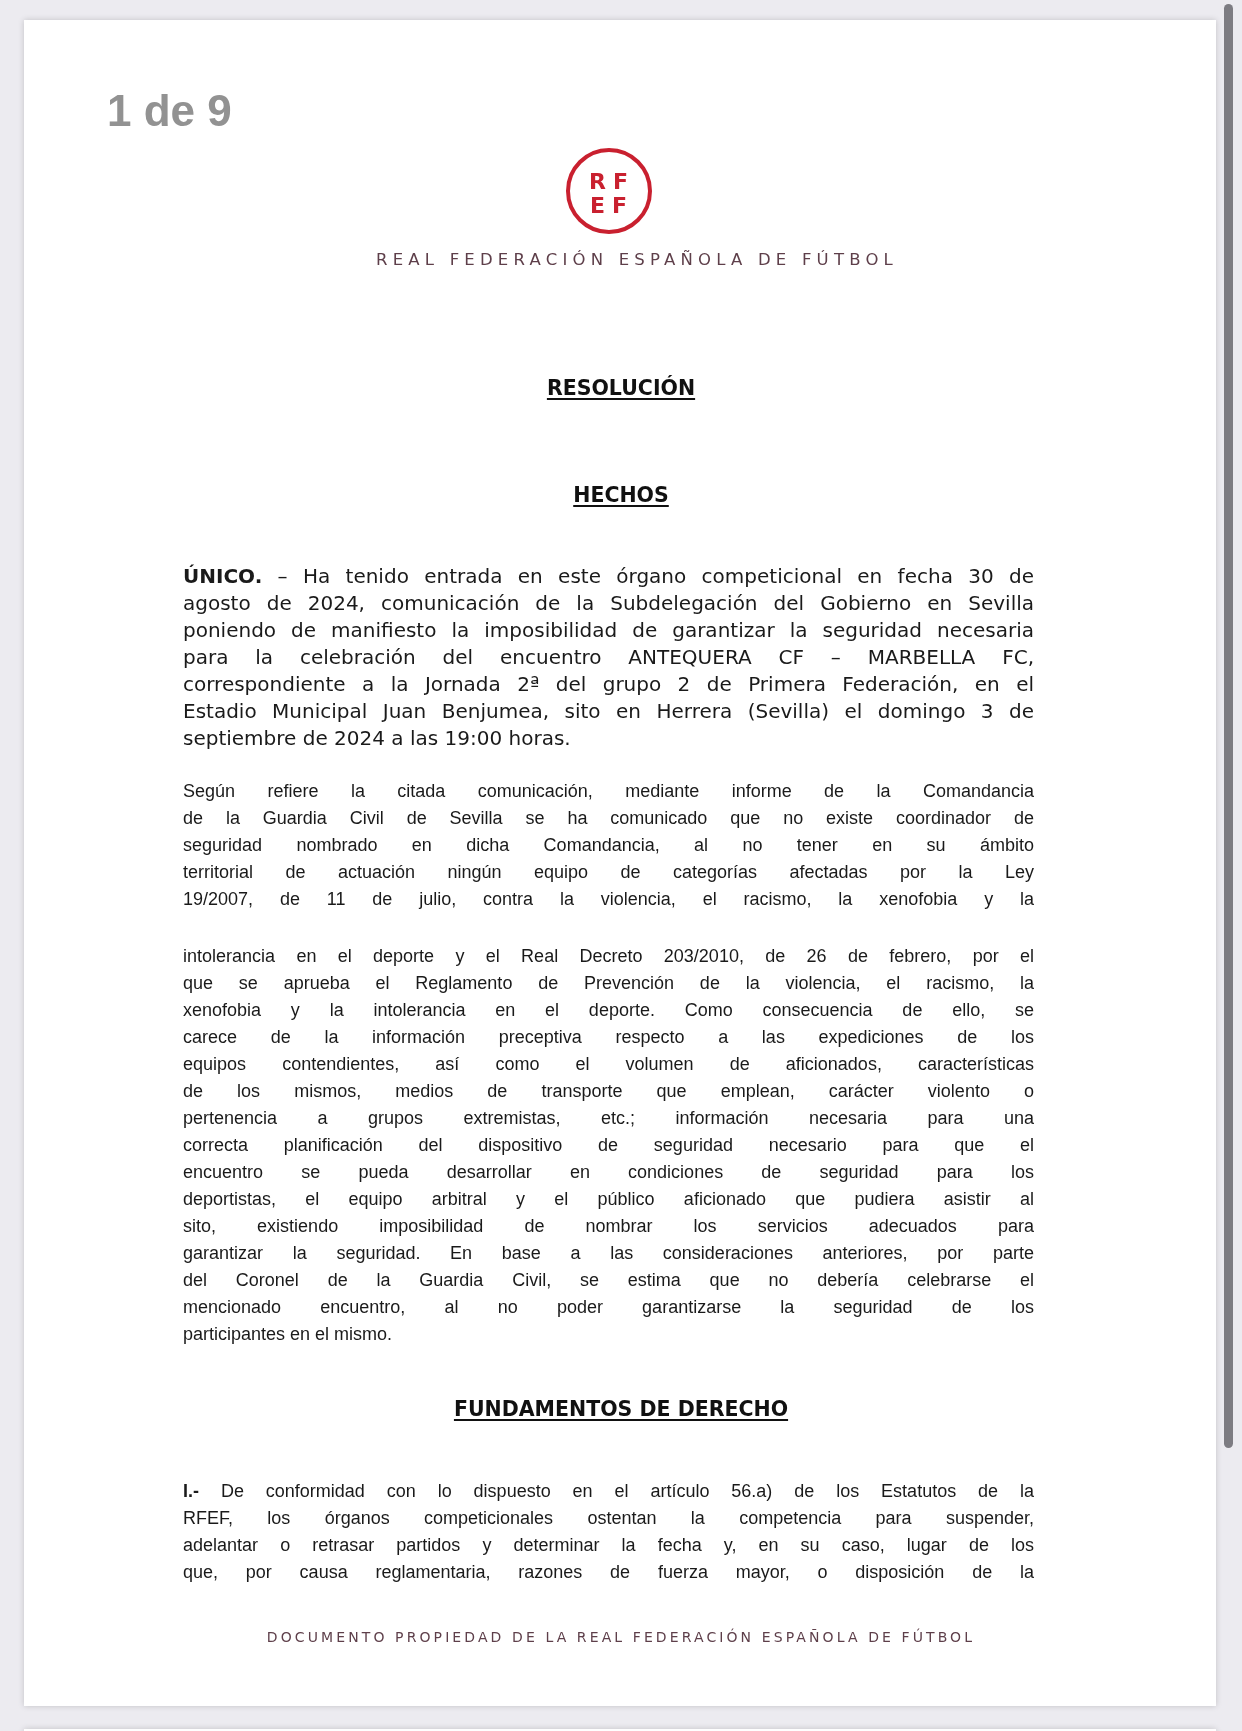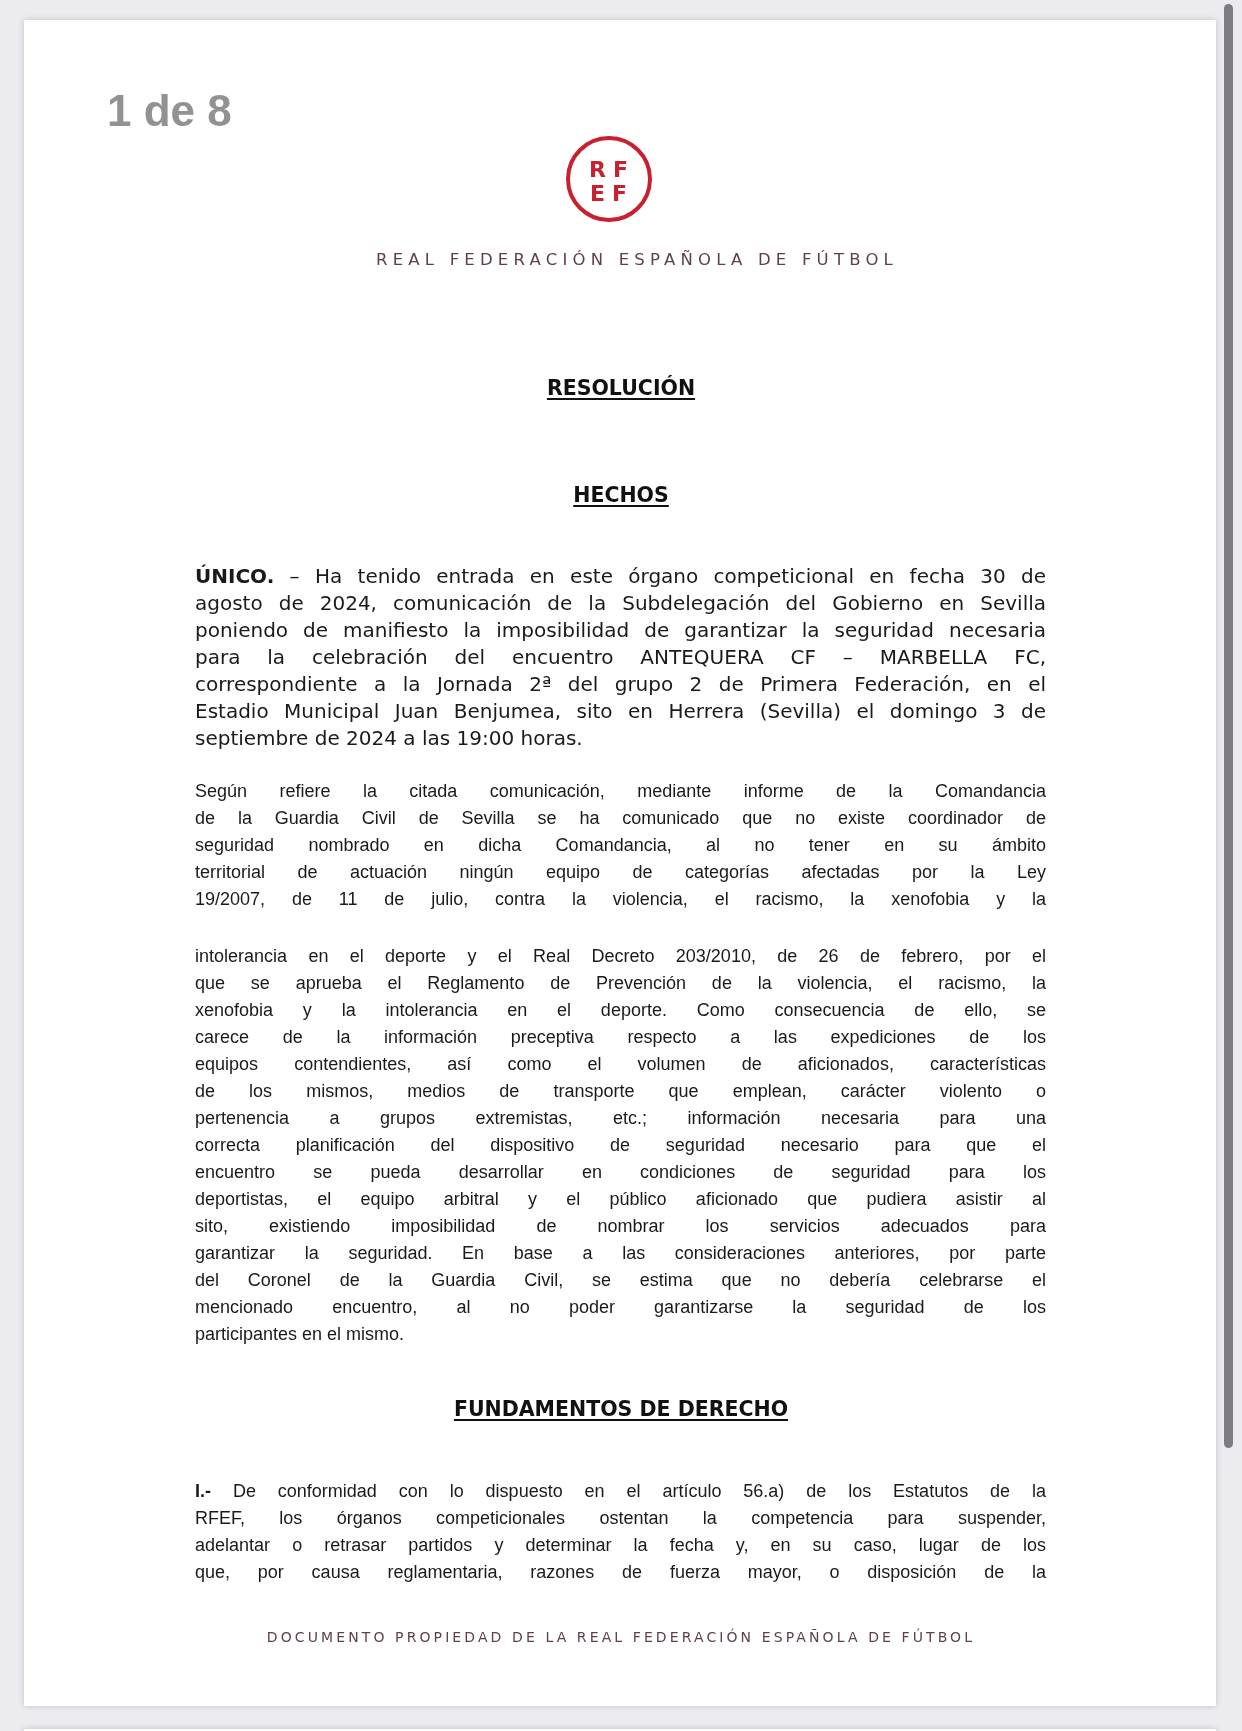--- a/index.html
+++ b/index.html
@@ -1,40 +1,40 @@
 <!DOCTYPE html>
 <html><head>
 <meta charset="utf-8">
 <style>
   html,body{margin:0;padding:0;}
   body{width:1242px;height:1731px;background:#ecebf0;position:relative;overflow:hidden;font-family:"Liberation Sans",sans-serif;}
   .page{position:absolute;left:24px;top:20px;width:1192px;height:1686px;background:#fff;box-shadow:0 0 6px rgba(0,0,0,0.18);}
   .next-page{position:absolute;left:24px;top:1729px;width:1192px;height:20px;background:#fff;box-shadow:0 0 6px rgba(0,0,0,0.18);}
   .scrollbar{position:absolute;left:1224px;top:4px;width:9px;height:1444px;border-radius:5px;background:#7d7c82;}
   .page-num{position:absolute;left:107px;top:86px;font-size:44px;font-weight:bold;color:#929292;font-family:"Liberation Sans",sans-serif;letter-spacing:0px;}
-  .logo{position:absolute;left:566px;top:136px;width:86px;height:86px;border:4px solid #c9202f;border-radius:50%;box-sizing:border-box;}
+  .logo{position:absolute;left:566px;top:148px;width:86px;height:86px;border:4px solid #c9202f;border-radius:50%;box-sizing:border-box;}
   .logo-text{position:absolute;left:0;width:100%;text-align:center;color:#c9202f;font-weight:bold;font-size:22px;letter-spacing:7px;font-family:"DejaVu Sans",sans-serif;padding-left:6px;box-sizing:border-box;}
   .logo-r1{top:17px;} .logo-r2{top:41px;}
   .org-name{position:absolute;left:0;width:1242px;top:250px;text-align:center;color:#5e3f4a;font-size:16.5px;letter-spacing:5.2px;font-family:"DejaVu Sans",sans-serif;padding-left:16px;}
   .heading{position:absolute;left:0;width:1242px;text-align:center;font-weight:bold;font-size:20.5px;text-decoration:underline;text-underline-offset:3px;color:#111;font-family:"DejaVu Sans",sans-serif;}
-  .para{position:absolute;left:195px;width:851px;font-size:20px;color:#1a1a1a;font-family:"DejaVu Sans",sans-serif;}
+  .para{position:absolute;left:183px;width:851px;font-size:20px;color:#1a1a1a;font-family:"DejaVu Sans",sans-serif;}
   .line{display:block;height:27px;line-height:27px;white-space:nowrap;text-align:justify;text-align-last:justify;overflow:hidden;}
   .line.last{text-align-last:left;}
   .line.cond{font-family:"Liberation Sans",sans-serif;font-size:18px;}
   .bold{font-weight:bold;}
   .footer{position:absolute;left:0;width:1242px;top:1629px;text-align:center;color:#5e3f4a;font-size:14px;letter-spacing:3.1px;font-family:"DejaVu Sans",sans-serif;}
 </style>
 </head>
 <body>
 
 <div class="page"></div>
 <div class="next-page"></div>
 <div class="scrollbar"></div>
 
-<div class="page-num">1 de 8</div>
+<div class="page-num">1 de 9</div>
 
 <div class="logo">
   <div class="logo-text logo-r1">RF</div>
   <div class="logo-text logo-r2">EF</div>
 </div>
 <div class="org-name">REAL FEDERACIÓN ESPAÑOLA DE FÚTBOL</div>
 
 <div class="heading" style="top:376px;">RESOLUCIÓN</div>
 <div class="heading" style="top:483px;">HECHOS</div>
 

